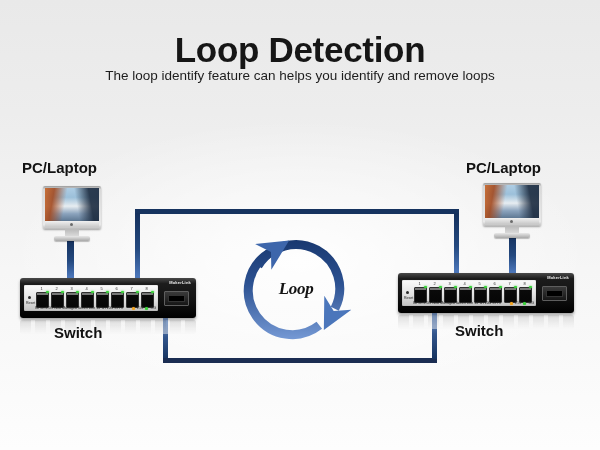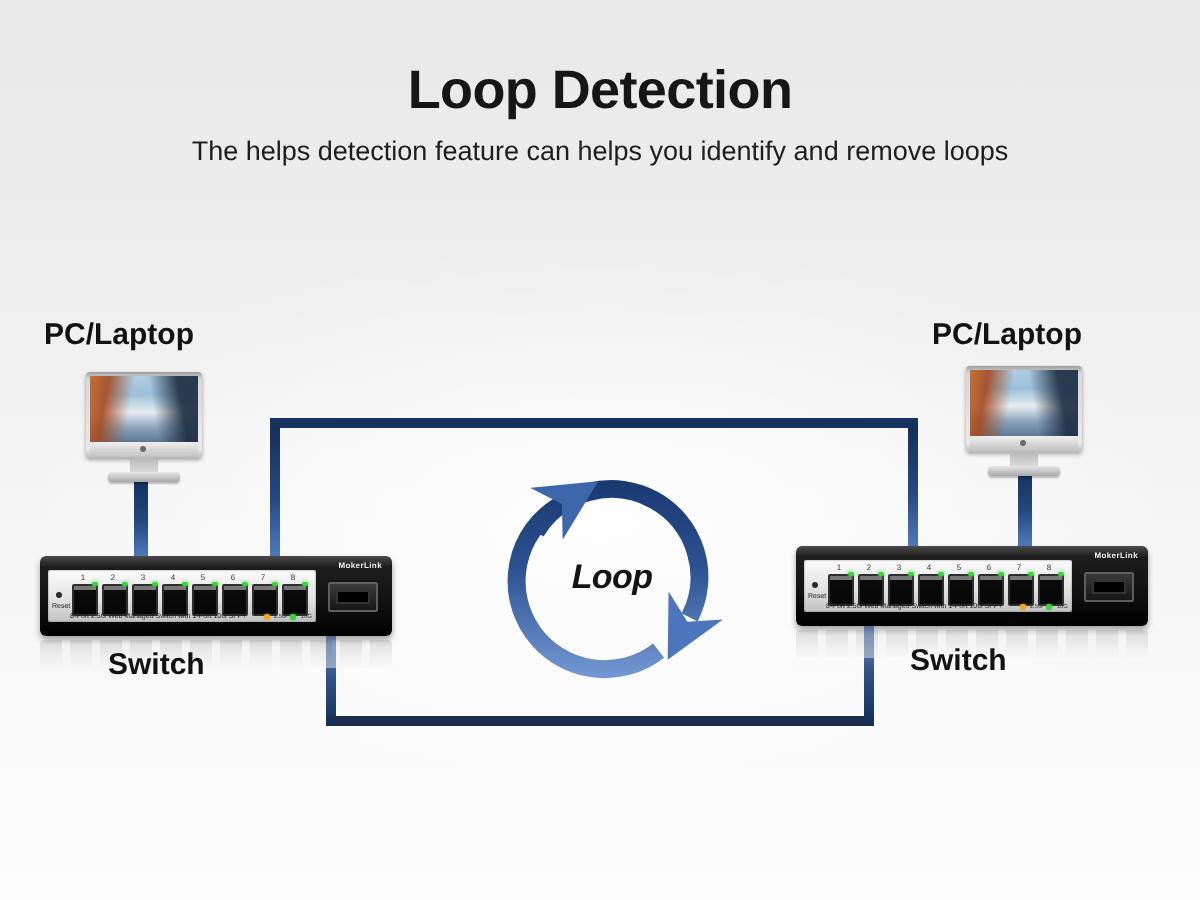--- a/index.html
+++ b/index.html
@@ -5,21 +5,21 @@
   html,body{margin:0;padding:0;}
   .canvas{
     position:relative;width:600px;height:450px;overflow:hidden;
     font-family:"Liberation Sans",sans-serif;
     background:
       radial-gradient(ellipse 70% 45% at 50% 58%, rgba(255,255,255,.9) 0%, rgba(255,255,255,0) 70%),
       linear-gradient(180deg,#e9e9e9 0%,#ededed 25%,#f6f6f6 60%,#fdfdfd 100%);
   }
   
   .title{position:absolute;top:30px;left:0;width:600px;text-align:center;
-    font-size:27px;font-weight:800;color:#161616;letter-spacing:-.3px;}
+    font-size:35px;font-weight:800;color:#161616;letter-spacing:-.3px;}
   .subtitle{position:absolute;top:67px;left:0;width:600px;text-align:center;
     font-size:13.5px;line-height:17px;color:#1d1d1d;}
   
   .dev-label{position:absolute;font-size:15px;font-weight:bold;color:#121212;}
   
   .monitor{position:absolute;width:58px;}
   .mon-frame{position:relative;width:58px;height:43px;border-radius:2px;
     background:linear-gradient(180deg,#9c9c9c,#d8d8d8 8%,#e9e9e9 90%,#b9b9b9);
     box-shadow:0 1px 2px rgba(0,0,0,.35);}
   .mon-screen{position:absolute;left:2px;top:2px;width:54px;height:33px;
@@ -68,33 +68,33 @@
   .sfp{position:absolute;right:7px;top:13px;width:23px;height:13px;border:1px solid #5e5e5e;
     border-radius:1px;background:linear-gradient(180deg,#3a3a3a,#161616);}
   .sfp i{position:absolute;left:3px;top:3px;right:3px;bottom:3px;background:#000;display:block;
     border:1px solid #333;}
   
   .reflection{position:absolute;width:176px;height:14px;opacity:.45;border-radius:2px;
     background:
       linear-gradient(180deg,rgba(246,246,246,.15) 0%,rgba(246,246,246,.85) 75%,#f6f6f6 100%),
       repeating-linear-gradient(90deg,rgba(90,90,90,.45) 0 11px,rgba(190,190,190,.25) 11px 15px);}
   
-  .loop-icon{position:absolute;left:244px;top:226px;width:124px;height:124px;}
+  .loop-icon{position:absolute;left:234px;top:226px;width:124px;height:124px;font-family:Liberation Serif, serif;}
   .loop-text{position:absolute;left:0;top:0;width:124px;height:124px;display:flex;flex-direction:column;
     align-items:center;justify-content:center;font-weight:bold;font-style:italic;
     font-size:17px;line-height:19px;color:#141414;letter-spacing:-.3px;}
 </style>
 </head>
 <body>
 
 <div class="canvas">
 
   <div class="title">Loop Detection</div>
   <div class="subtitle">
-    <div>The helps detection feature can helps you identify and remove loops</div>
+    <div>The loop identify feature can helps you identify and remove loops</div>
   </div>
 
   <div class="hline" style="left:135px;top:209px;width:324px;"></div>
   <div class="vline v-fade-down" style="left:135px;top:213px;width:5px;height:65px;"></div>
   <div class="vline v-fade-down" style="left:454px;top:213px;width:5px;height:60px;"></div>
 
   <div class="vline v-fade-up" style="left:163px;top:318px;width:5px;height:42px;"></div>
   <div class="hline" style="left:163px;top:358px;width:274px;background:#1b2d52;"></div>
   <div class="vline v-fade-up" style="left:432px;top:313px;width:5px;height:46px;"></div>
 

